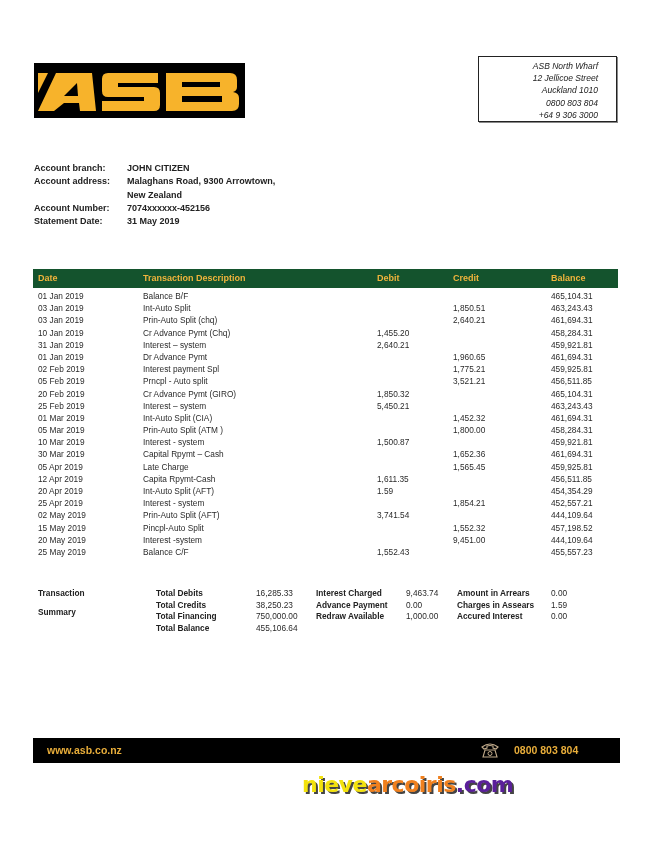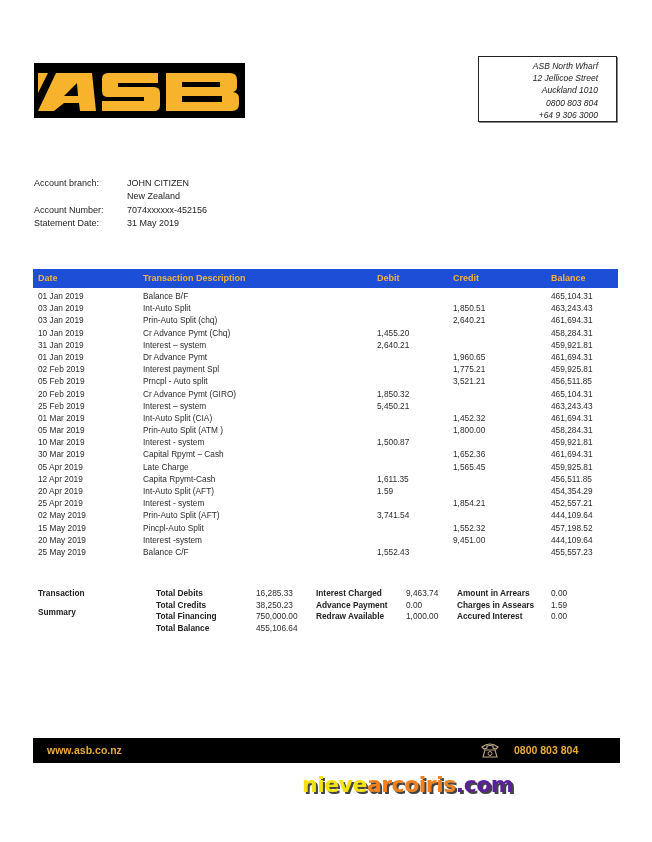--- a/index.html
+++ b/index.html
@@ -10,27 +10,27 @@
   
   .logo { left:34px; top:63px; width:211px; height:55px; background:#000; }
   .logo svg { display:block; }
 
   
   .addr-box { left:478px; top:56px; width:139px; height:66px; border:1.5px solid #222;
               box-shadow:1px 1px 0 #888; padding:3px 18px 0 0; text-align:right; }
   .addr-box div { font-size:8.5px; font-style:italic; line-height:12.2px; color:#222; }
 
   
-  .acct { left:34px; top:162px; font-size:9px; font-weight:normal; color:#222;margin-top:15px; }
+  .acct { left:34px; top:162px; font-size:9px; font-weight:bold; color:#222; }
   .acct .row { display:flex; height:13.3px; line-height:13.3px; }
   .acct .lbl { width:93px; }
   .acct .val { }
 
   
-  .thead { left:33px; top:269px; width:585px; height:19px; background:#1d4ed8; }
+  .thead { left:33px; top:269px; width:585px; height:19px; background:#14532d; }
   .th { position:absolute; top:4px; font-size:9px; font-weight:bold; color:#f0b43c; }
   .tbody { left:33px; top:290px; width:585px; }
   .tr { position:relative; height:12.2px; font-size:8.3px; color:#2a2a2a; }
   .td { position:absolute; top:0; line-height:12.2px; white-space:nowrap; }
   .c-date { left:5px; }
   .c-desc { left:110px; }
   .c-debit { left:344px; }
   .c-credit { left:420px; }
   .c-bal { left:518px; }
 
@@ -78,20 +78,24 @@
   <div>12 Jellicoe Street</div>
   <div>Auckland 1010</div>
   <div>0800 803 804</div>
   <div>+64 9 306 3000</div>
 </div>
 
 <div class="abs acct">
   <div class="row">
     <span class="lbl">Account branch:</span>
     <span class="val">JOHN CITIZEN</span>
+  </div>
+  <div class="row">
+    <span class="lbl">Account address:</span>
+    <span class="val">Malaghans Road, 9300 Arrowtown,</span>
   </div>
   <div class="row">
     <span class="lbl"></span>
     <span class="val">New Zealand</span>
   </div>
   <div class="row">
     <span class="lbl">Account Number:</span>
     <span class="val">7074xxxxxx-452156</span>
   </div>
   <div class="row">

